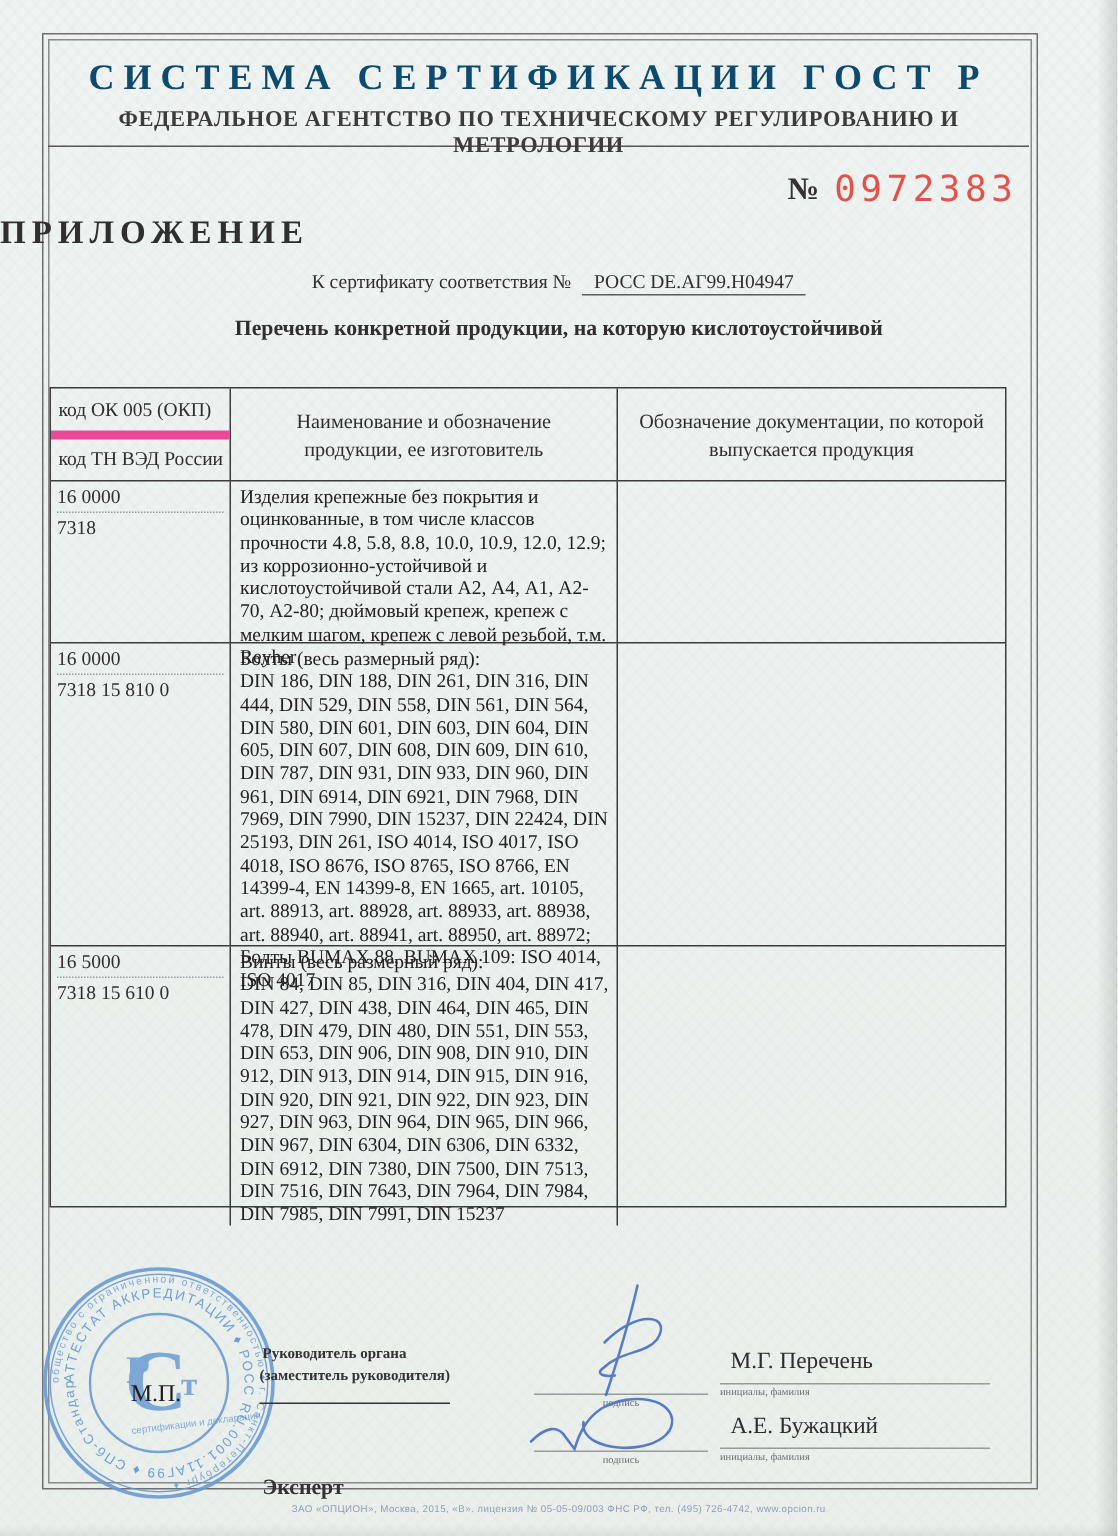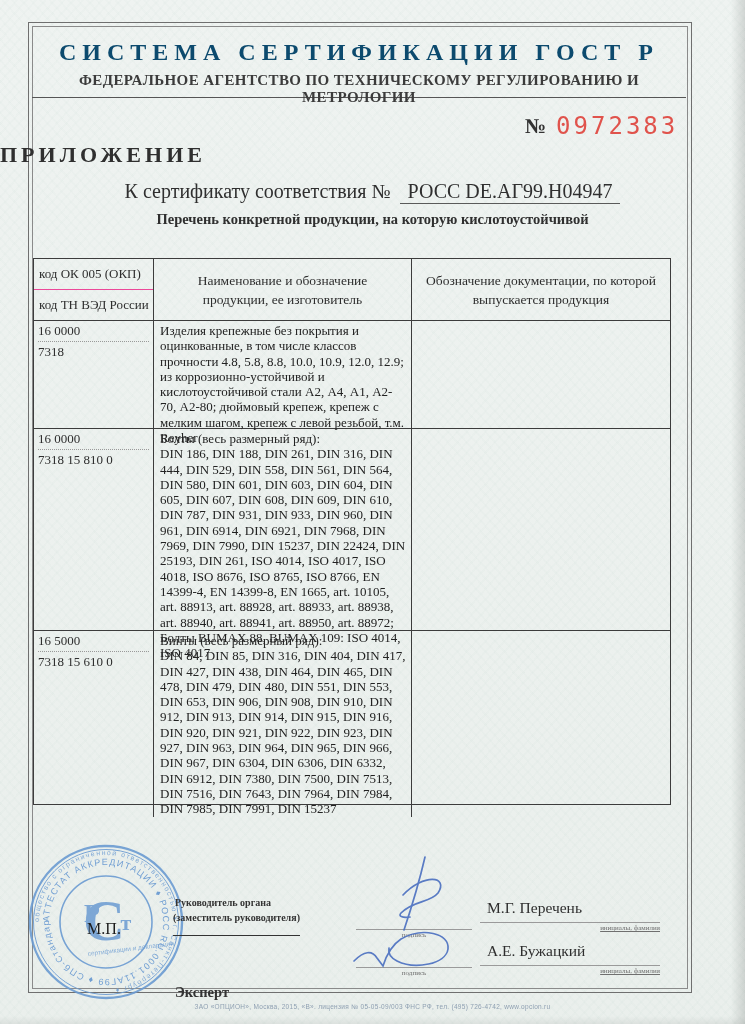--- a/index.html
+++ b/index.html
@@ -27,36 +27,36 @@
   .agency{margin-top:6px;font-size:15px;font-weight:bold;letter-spacing:0.4px;color:#3b3b3b;}
 
   .blank-number{position:absolute;left:525px;top:112px;white-space:nowrap;}
   .blank-number .num-sign{font-size:21px;font-weight:bold;color:#333;vertical-align:middle;}
   .blank-number .num-digits{font-family:"DejaVu Sans Mono", monospace;font-size:24px;
     color:#e0534c;letter-spacing:3px;vertical-align:middle;margin-left:6px;}
 
   .title{position:absolute;left:0;top:142px;width:745px;text-align:left;
     font-size:22px;font-weight:bold;letter-spacing:4px;color:#2f2f2f;}
 
-  .cert-line{position:absolute;left:0;top:180px;width:745px;text-align:center;font-size:20px;color:#2f2f2f;}
+  .cert-line{position:absolute;left:0;top:180px;width:745px;text-align:center;font-size:13px;color:#2f2f2f;}
   .cert-line .cert-no{border-bottom:1px solid #5a5a5a;padding:0 8px 1px 8px;margin-left:4px;}
 
   .subtitle{position:absolute;left:0;top:209px;width:745px;text-align:center;
     font-size:14.5px;font-weight:bold;color:#2f2f2f;line-height:20px;}
 
   .ptable{position:absolute;left:33px;top:258px;width:638px;height:547px;
     border:1.6px solid #3c3c3c;box-sizing:border-box;
     display:grid;grid-template-columns:120px 258px 1fr;
     grid-template-rows:62px 108px 202px 1fr;}
   .ptable > div{box-sizing:border-box;}
   .c-r{border-right:1px solid #3c3c3c;}
   .c-b{border-bottom:1px solid #3c3c3c;}
   .hdr-codes{display:flex;flex-direction:column;}
   .hdr-codes .half{flex:1;display:flex;align-items:center;padding-left:5px;font-size:13px;}
-  .hdr-codes .half.top{border-bottom:1px solid #ec4899;}
+  .hdr-codes .half.top{border-bottom:6px solid #ec4899;}
   .hdr-center{display:flex;align-items:center;justify-content:center;text-align:center;
     font-size:13.5px;line-height:19px;padding:0 10px;}
   .body-codes{padding:2px 4px 0 4px;font-size:13px;}
   .body-codes .okp{border-bottom:1px dotted #9a9a9a;padding-bottom:2px;}
   .body-codes .tnved{padding-top:2px;}
   .body-text{padding:2px 4px 0 6px;font-size:13px;line-height:15.3px;
     white-space:pre-line;color:#222;}
   .body-doc{}
 
   .sig-area{position:absolute;left:0;top:0;width:745px;height:1024px;pointer-events:none;}
@@ -69,21 +69,21 @@
   .sig-line.l2{left:356px;top:967px;width:116px;}
   .sig-cap{position:absolute;font-size:7px;color:#6f6f6f;width:116px;text-align:center;}
   .sig-cap.c1{left:356px;top:931px;}
   .sig-cap.c2{left:356px;top:969px;}
   .name-line{position:absolute;height:1px;background:#9a9a9a;left:480px;width:180px;}
   .name-line.n1{top:922px;}
   .name-line.n2{top:965px;}
   .sig-name{position:absolute;left:487px;font-size:15.5px;color:#2e2e2e;}
   .sig-name.n1{top:899px;}
   .sig-name.n2{top:942px;}
-  .name-cap{position:absolute;left:480px;width:180px;text-align:right;font-size:7px;color:#6f6f6f;text-decoration:underline;}
+  .name-cap{position:absolute;left:480px;width:180px;text-align:left;font-size:7px;color:#6f6f6f;}
   .name-cap.c1{top:924px;}
   .name-cap.c2{top:967px;}
 
   .stamp-wrap{position:absolute;left:20px;top:836px;width:172px;height:172px;}
   .footer{position:absolute;left:0;top:1003px;width:745px;text-align:center;
     font-family:"Liberation Sans", sans-serif;font-size:6.5px;color:#8fa0b2;letter-spacing:0.3px;}
 </style>
 </head>
 <body>
 

